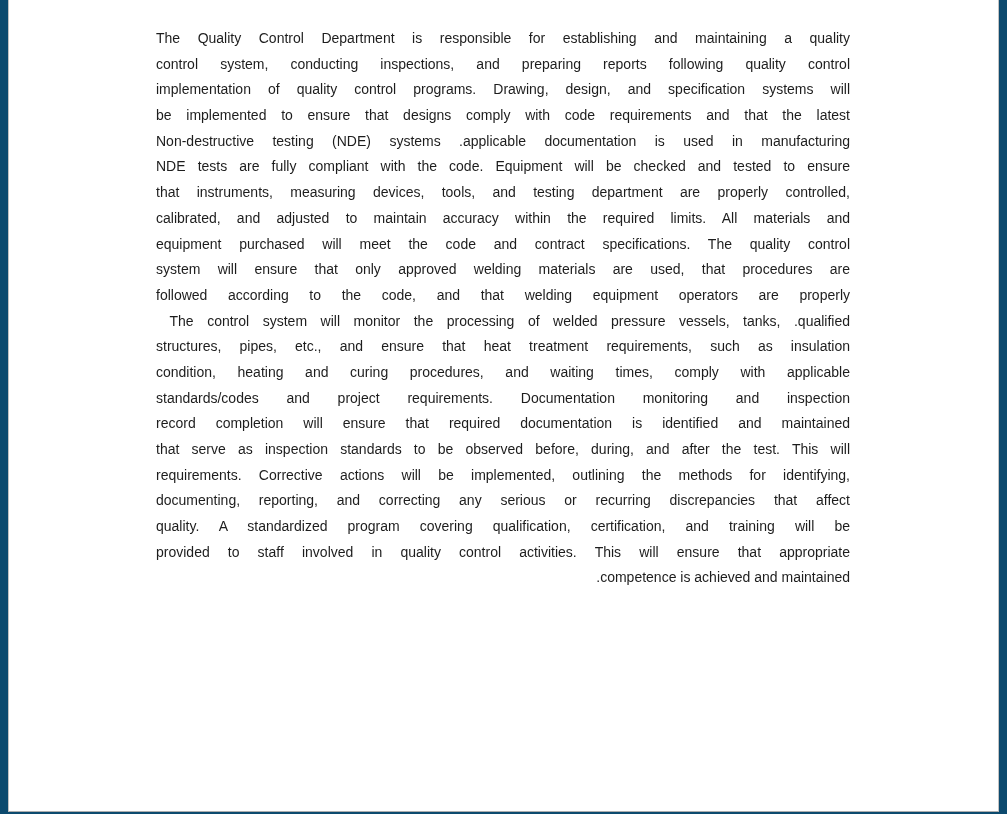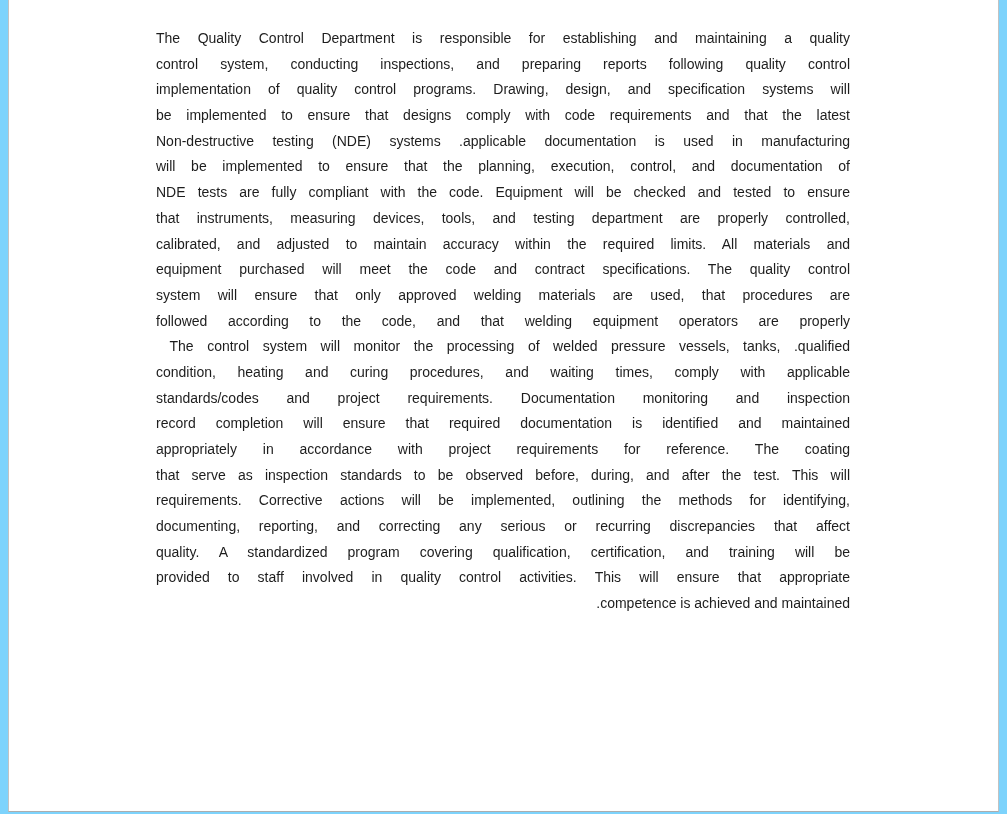--- a/index.html
+++ b/index.html
@@ -7,21 +7,21 @@
     width: 1007px;
     height: 814px;
     overflow: hidden;
     background: #e7e7e7;
     font-family: "Liberation Sans", "DejaVu Sans", sans-serif;
   }
   .canvas {
     position: relative;
     width: 1007px;
     height: 814px;
-    background: #7dd3fc;
+    background: #0c4a6e;
   }
   .page {
     position: absolute;
     left: 8px;
     top: 0;
     width: 991px;
     height: 812px;
     background: #ffffff;
     border-left: 1px solid #c2c2c2;
     border-right: 1px solid #c2c2c2;
@@ -49,32 +49,31 @@
 <body>
 
 <div class="canvas">
   <div class="page">
     <div class="paragraph">
       <div class="line">The Quality Control Department is responsible for establishing and maintaining a quality</div>
       <div class="line">control system, conducting inspections, and preparing reports following quality control</div>
       <div class="line">implementation of quality control programs. Drawing, design, and specification systems will</div>
       <div class="line">be implemented to ensure that designs comply with code requirements and that the latest</div>
       <div class="line">Non-destructive testing (NDE) systems .applicable documentation is used in manufacturing</div>
-      <div class="line">will be implemented to ensure that the planning, execution, control, and documentation of</div>
       <div class="line">NDE tests are fully compliant with the code. Equipment will be checked and tested to ensure</div>
       <div class="line">that instruments, measuring devices, tools, and testing department are properly controlled,</div>
       <div class="line">calibrated, and adjusted to maintain accuracy within the required limits. All materials and</div>
       <div class="line">equipment purchased will meet the code and contract specifications. The quality control</div>
       <div class="line">system will ensure that only approved welding materials are used, that procedures are</div>
       <div class="line">followed according to the code, and that welding equipment operators are properly</div>
       <div class="line">&nbsp;The control system will monitor the processing of welded pressure vessels, tanks, .qualified</div>
+      <div class="line">structures, pipes, etc., and ensure that heat treatment requirements, such as insulation</div>
       <div class="line">condition, heating and curing procedures, and waiting times, comply with applicable</div>
       <div class="line">standards/codes and project requirements. Documentation monitoring and inspection</div>
       <div class="line">record completion will ensure that required documentation is identified and maintained</div>
-      <div class="line">appropriately in accordance with project requirements for reference. The coating</div>
       <div class="line">that serve as inspection standards to be observed before, during, and after the test. This will</div>
       <div class="line">requirements. Corrective actions will be implemented, outlining the methods for identifying,</div>
       <div class="line">documenting, reporting, and correcting any serious or recurring discrepancies that affect</div>
       <div class="line">quality. A standardized program covering qualification, certification, and training will be</div>
       <div class="line">provided to staff involved in quality control activities. This will ensure that appropriate</div>
       <div class="line align-right">.competence is achieved and maintained</div>
     </div>
   </div>
 </div>
 

